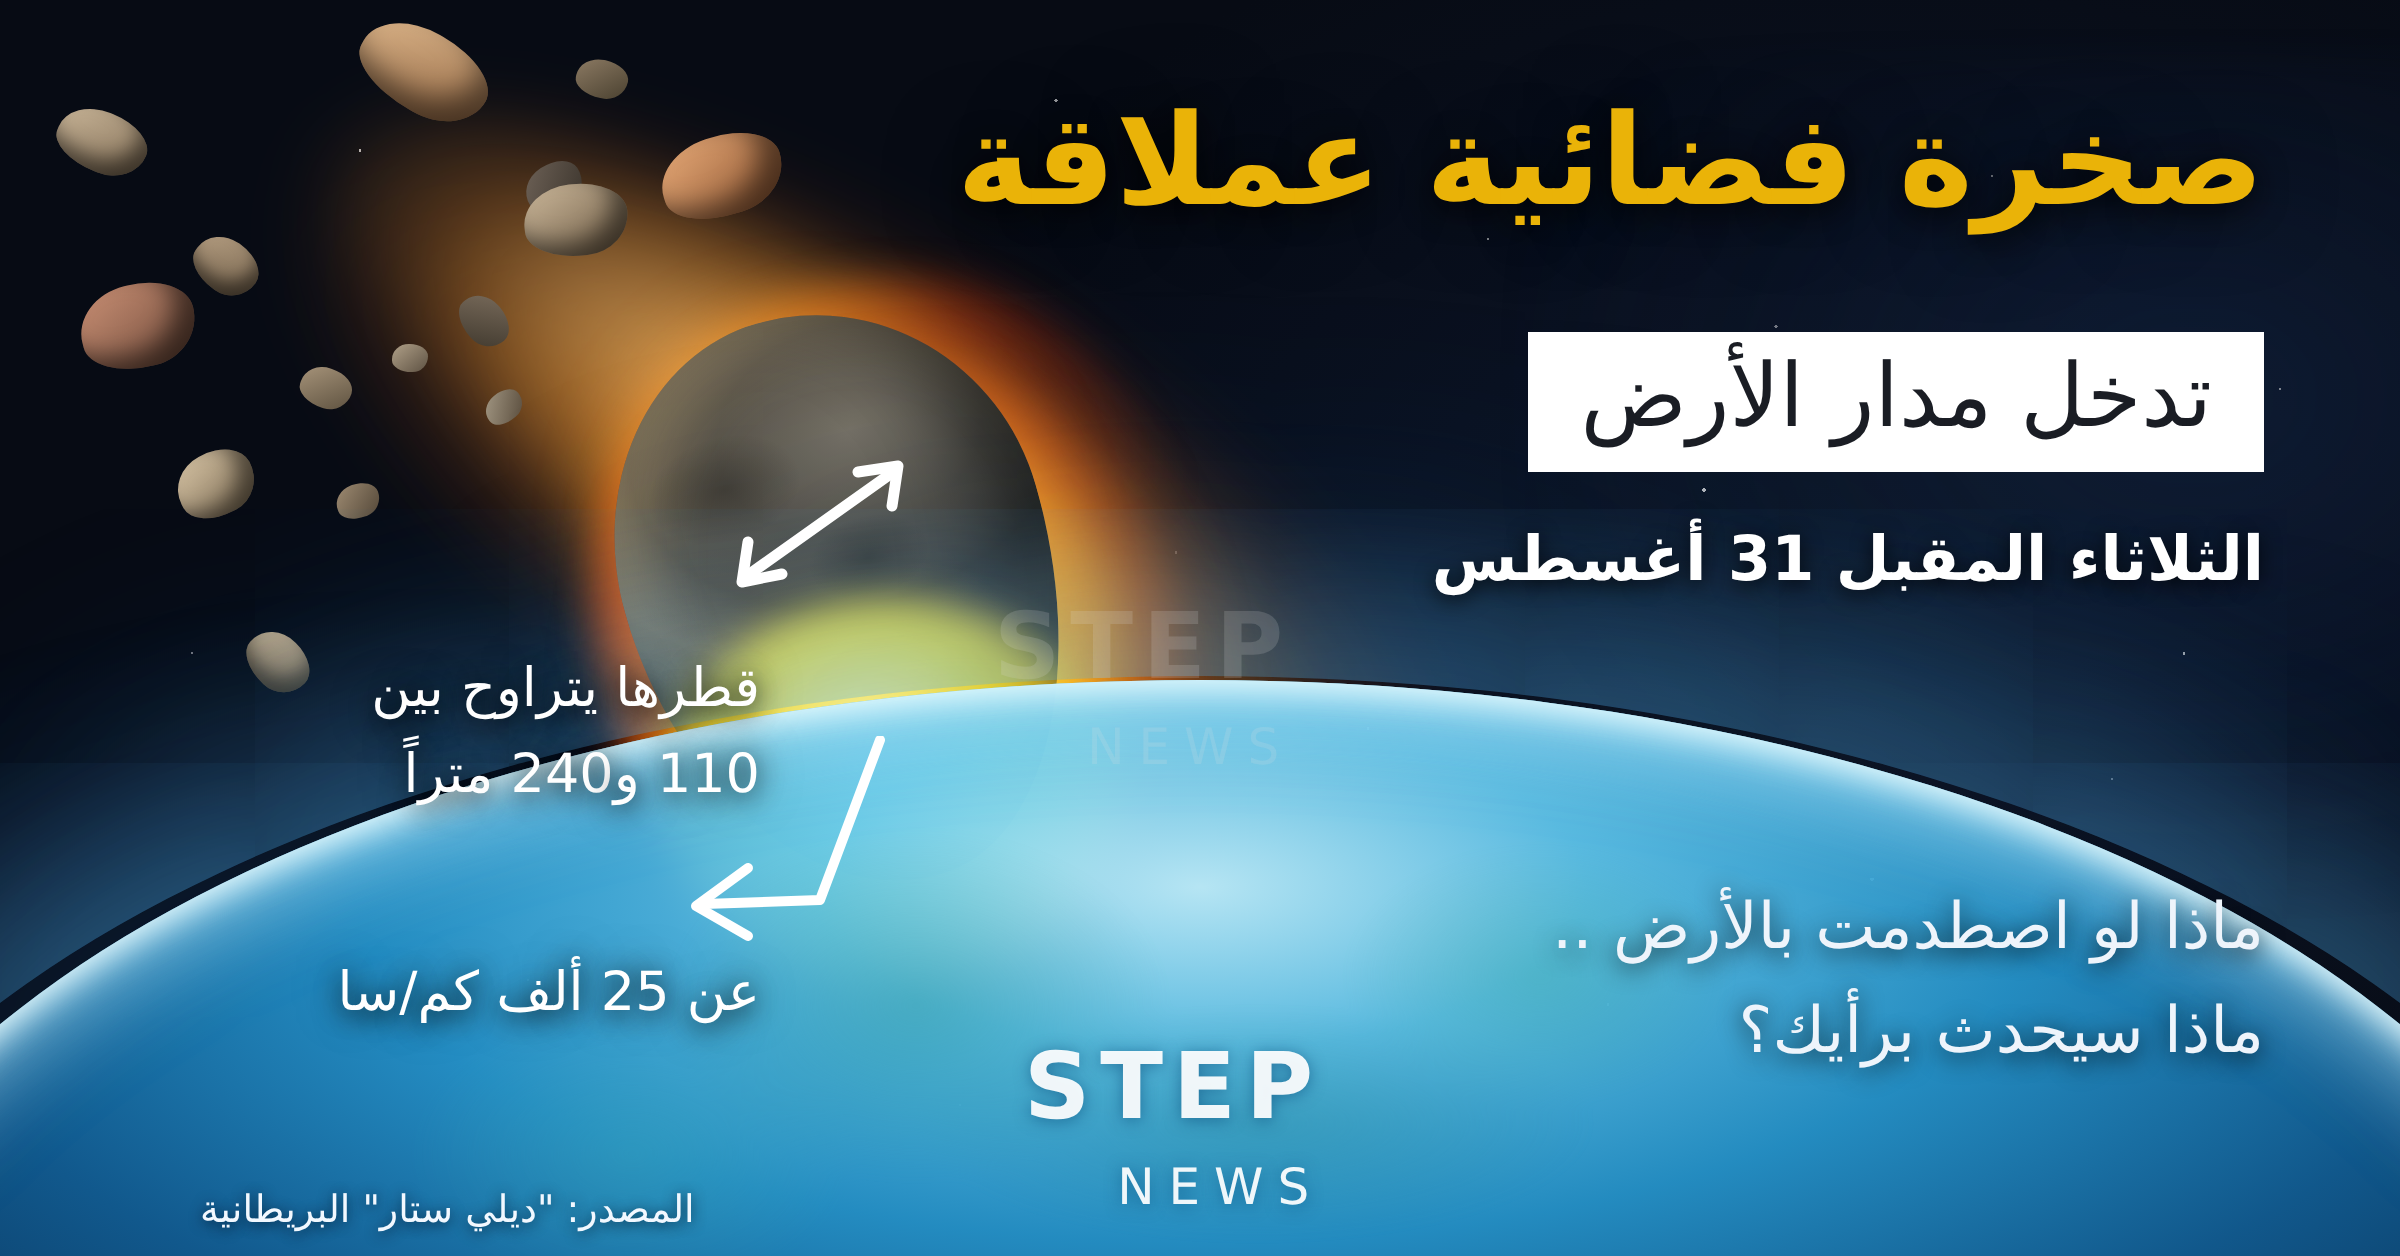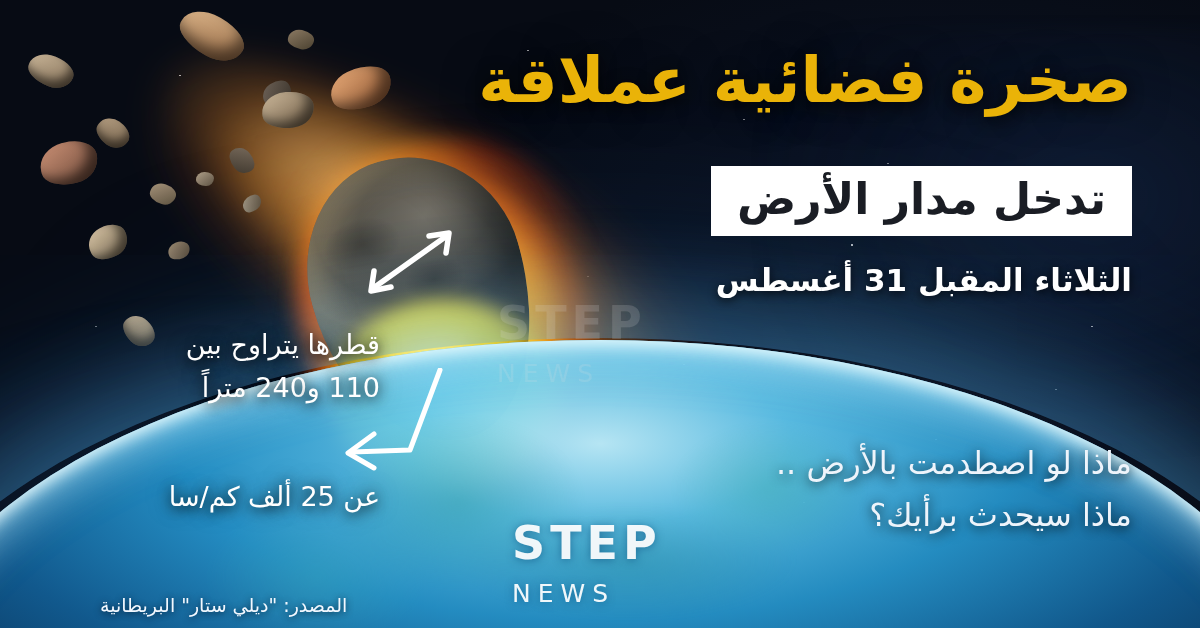--- a/index.html
+++ b/index.html
@@ -156,21 +156,21 @@
     position:absolute;right:68px;top:48px;
     font-size:63px;font-weight:bold;color:#eab308;
     letter-spacing:0;line-height:1.06;direction:rtl;text-align:right;
     text-shadow:0 3px 16px rgba(0,0,0,.72), 0 0 40px rgba(0,0,0,.55);
     white-space:nowrap;
   }
   .banner{
     position:absolute;right:68px;top:166px;
     background:#ffffff;color:#1a1d24;
     padding:7px 26px 11px 26px;
-    font-size:44px;font-weight:bold;direction:rtl;text-align:right;
+    font-size:44px;font-weight:normal;direction:rtl;text-align:right;
     line-height:1.18;white-space:nowrap;
   }
   .dateline{
     position:absolute;right:68px;top:262px;
     font-size:31px;font-weight:bold;color:#ffffff;direction:rtl;text-align:center;
     text-shadow:0 2px 10px rgba(0,0,0,.8);white-space:nowrap;
   }
   .question{
     position:absolute;right:68px;top:438px;
     font-size:32px;color:#eef4fb;direction:rtl;text-align:right;
@@ -190,21 +190,21 @@
   .source{
     position:absolute;left:100px;bottom:12px;
     font-size:19px;color:#f2f8ff;direction:rtl;text-align:right;
     text-shadow:0 1px 7px rgba(0,20,40,.85);
   }
 
   
   .arrow-svg{position:absolute;pointer-events:none;}
 
   
-  .logo{position:absolute;text-align:left;line-height:1;}
+  .logo{position:absolute;text-align:right;line-height:1;}
   .logo .step{
     font-size:46px;font-weight:bold;letter-spacing:5px;
     font-family:"DejaVu Sans","Liberation Sans",sans-serif;
   }
   .logo .news{
     font-size:25px;letter-spacing:7px;margin-top:15px;font-weight:400;
   }
   .logo-center{left:497px;top:300px;color:rgba(225,225,225,.17);}
   .logo-bottom{left:512px;bottom:22px;color:rgba(255,255,255,.93);
     text-shadow:0 1px 8px rgba(0,60,110,.5);}

